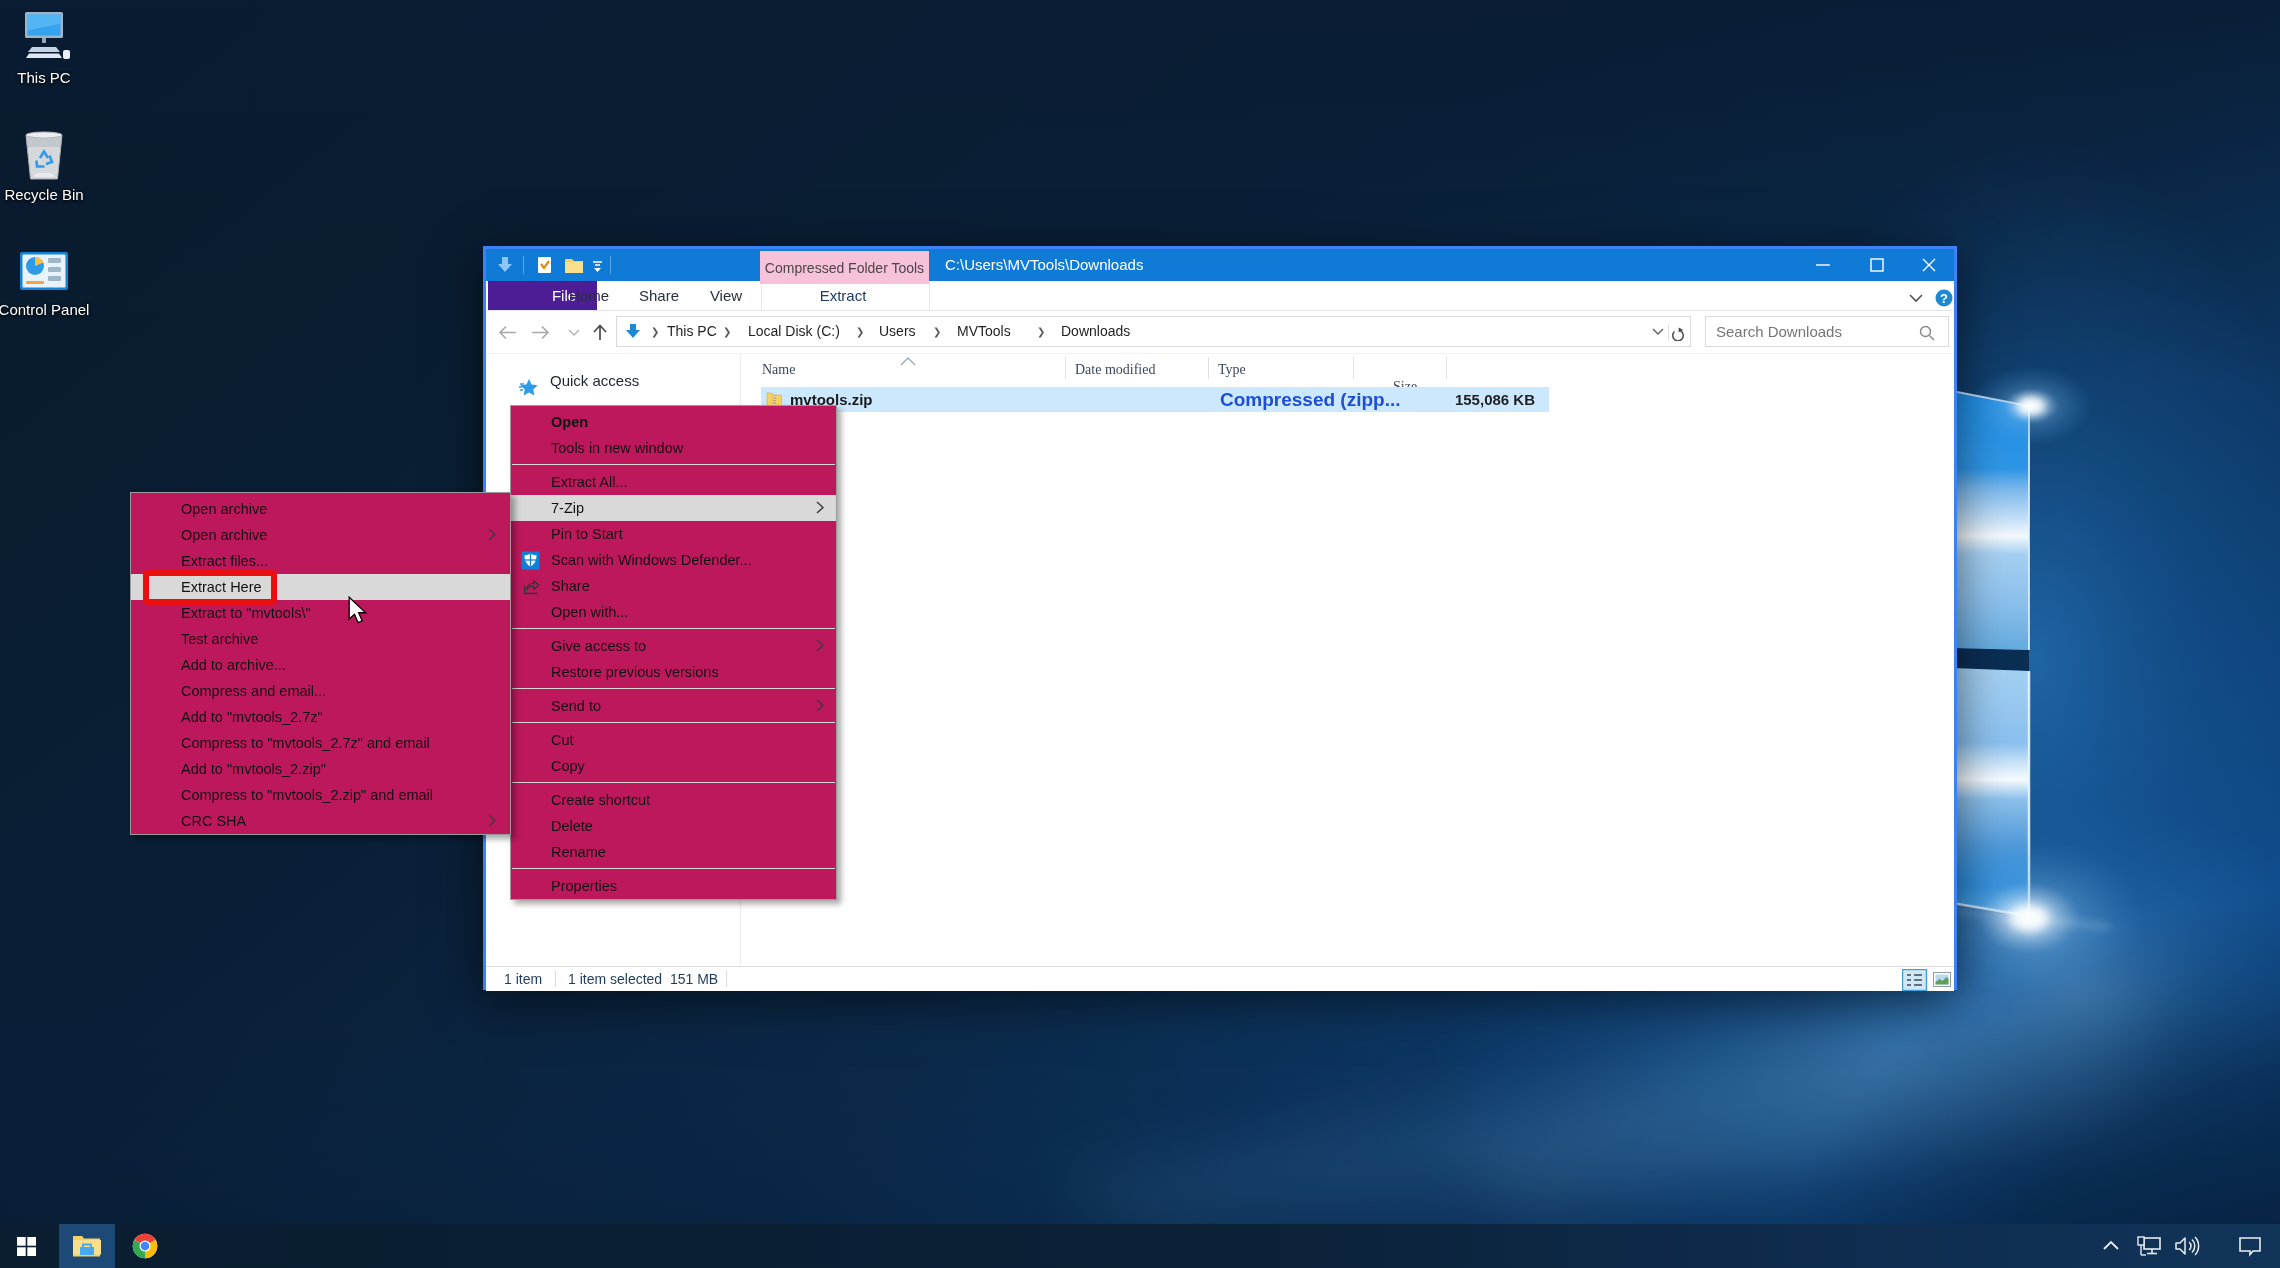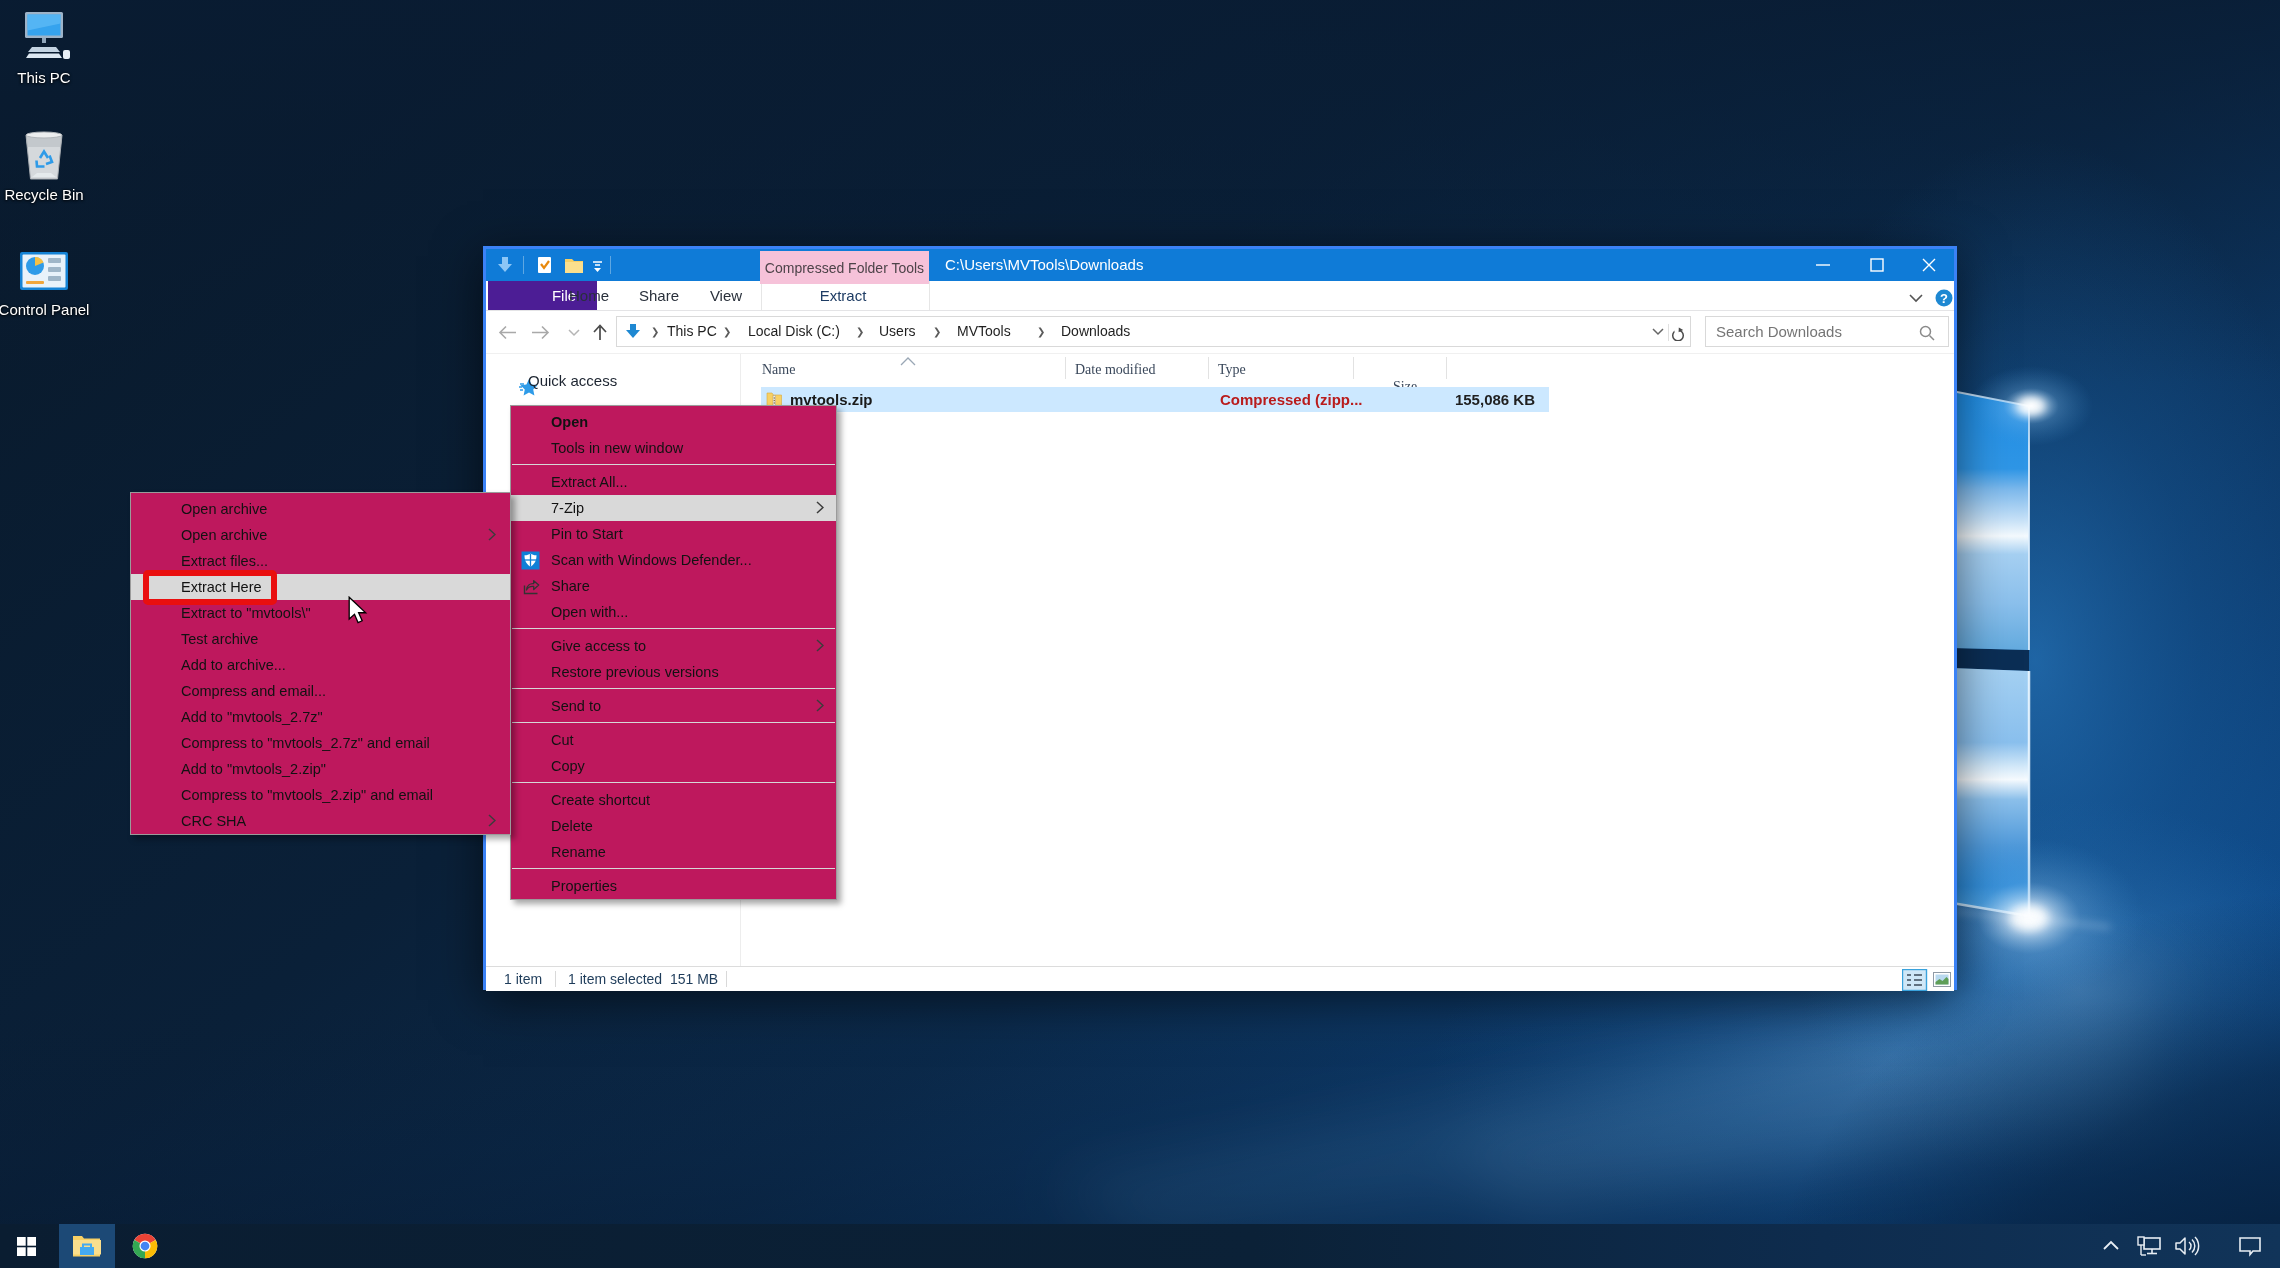--- a/index.html
+++ b/index.html
@@ -263,21 +263,21 @@
         <line x1="11.5" y1="11.5" x2="16" y2="16" stroke="#8a8a8a" stroke-width="1.5"></line>
       </svg>
     </div>
   </div>
   <div id="mainarea" class="abs">
 
     <svg class="abs" style="left:33px;top:24px;" width="20" height="20" viewBox="0 0 20 20">
       <path d="M10,1 l2.6,5.6 6,0.7 -4.4,4.1 1.2,6 -5.4,-3 -5.4,3 1.2,-6 -4.4,-4.1 6,-0.7 z" fill="#2e9be8"></path>
       <path d="M1,6 h4 M0,9 h3 M1,12 h3" stroke="#2e9be8" stroke-width="1.4"></path>
     </svg>
-    <div class="abs" style="left:42px;top:18px;font-size:15px;color:#1c2430;">Quick access</div>
+    <div class="abs" style="left:64px;top:18px;font-size:15px;color:#1c2430;">Quick access</div>
     <div class="abs" style="left:254px;top:0;width:1px;height:612px;background:#ededed;"></div>
 
     <div class="hdr abs" style="left:276px;">Name</div>
     <svg class="abs" style="left:413px;top:3px;" width="18" height="9" viewBox="0 0 18 9">
       <path d="M2,8 l7,-7 7,7" fill="none" stroke="#9aa7b5" stroke-width="1.3"></path>
     </svg>
     <div class="hdr abs" style="left:589px;">Date modified</div>
     <div class="hdr abs" style="left:732px;">Type</div>
     <div class="hdr abs" style="left:907px;margin-top:17px;">Size</div>
     <div class="hsep abs" style="left:579px;"></div>
@@ -287,21 +287,21 @@
 
     <div id="filerow" class="abs">
       <svg class="abs" style="left:5px;top:4px;" width="17" height="17" viewBox="0 0 17 17">
         <path d="M1,2 h5 l1.5,2 h8 v11 h-14.5 z" fill="#f7d065" stroke="#d9a93c" stroke-width="0.6"></path>
         <rect x="7" y="4.5" width="2.6" height="10.5" fill="#e8ecef" stroke="#b9995f" stroke-width="0.5"></rect>
         <circle cx="8.3" cy="7" r="0.7" fill="#8a6d3b"></circle>
         <circle cx="8.3" cy="9.5" r="0.7" fill="#8a6d3b"></circle>
         <circle cx="8.3" cy="12" r="0.7" fill="#8a6d3b"></circle>
       </svg>
       <div class="abs" style="left:29px;top:1px;font-size:15px;color:#1a1a1a;line-height:24px;">mvtools.zip</div>
-      <div class="abs" style="left:459px;top:1px;font-size:15px;color:#b91c1c;line-height:24px;">Compressed (zipp...</div>
+      <div class="abs" style="left:459px;top:1px;font-size:19px;color:#1d4ed8;line-height:24px;">Compressed (zipp...</div>
       <div class="abs" style="right:14px;top:1px;font-size:15px;color:#1f1f1f;line-height:24px;white-space:nowrap;">155,086 KB</div>
     </div>
   </div>
   <div id="statusbar" class="abs">
     <span class="abs" style="left:18px;">1 item</span>
     <div class="abs" style="left:69px;top:4px;width:1px;height:16px;background:#d9d9d9;"></div>
     <div class="abs" style="left:240px;top:4px;width:1px;height:16px;background:#d9d9d9;"></div>
     <span class="abs" style="left:82px;">1 item selected&nbsp;&nbsp;151 MB</span>
 
     <svg class="abs" style="left:1416px;top:2px;" width="50" height="22" viewBox="0 0 50 22">

